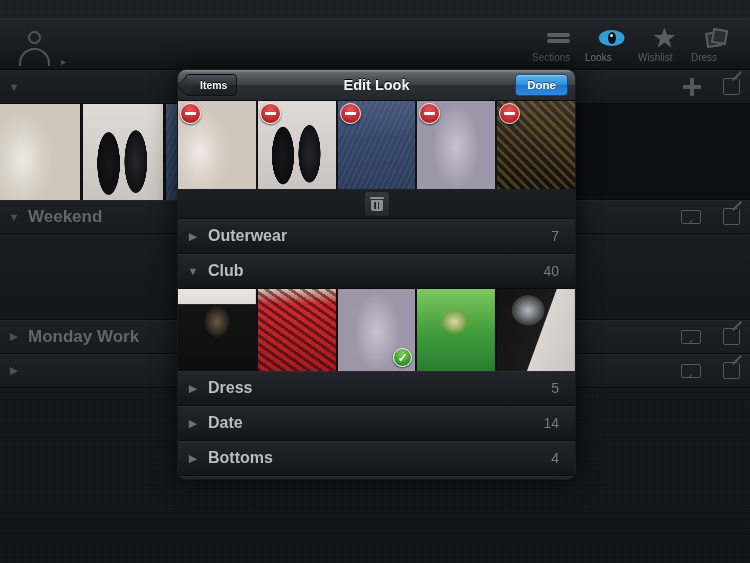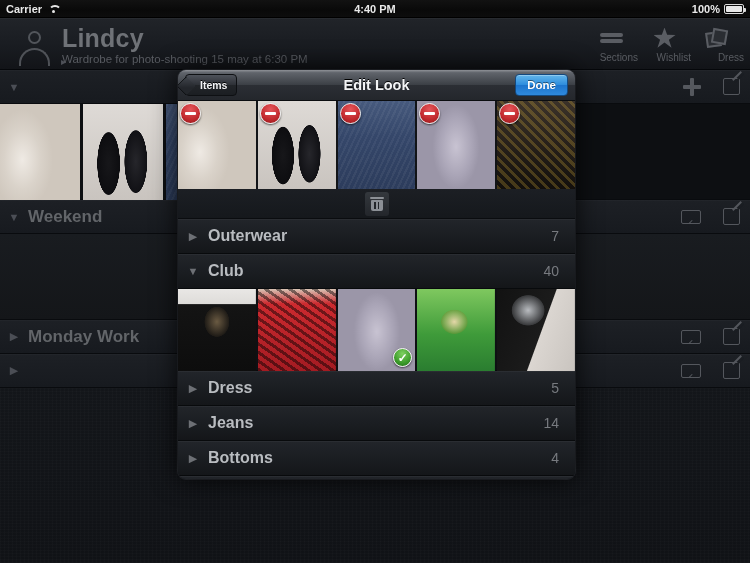--- a/index.html
+++ b/index.html
@@ -66,21 +66,21 @@
     position:absolute; left:5px; top:24px; width:31px; height:18px;
     border:2.5px solid #7e8288; border-bottom:none;
     border-radius:18px 18px 0 0;
   }
   .user-text{ margin-left:4px; padding-top:4px; }
   .user-name{ font-size:25px; color:#6f7277; font-weight:bold; letter-spacing:.2px; line-height:28px;}
   .user-sub{ font-size:11.5px; color:#585b61; margin-top:1px; }
   .chev-small{ color:#4e5158; font-size:10px; position:absolute; left:47px; top:36px;}
 
   .navset{ position:absolute; right:6px; top:3px; display:flex; }
-  .navitem{ width:53px; text-align:right; padding-top:5px; }
+  .navitem{ width:53px; text-align:left; padding-top:5px; }
   .navitem .nlabel{ font-size:10px; color:#595c62; margin-top:2px; display:block;}
   .navitem.active .nlabel{ color:#6d7176; }
   .nicon{ height:24px; display:flex; align-items:center; justify-content:center;}
   .ham span{ display:block; width:23px; height:4px; background:#5a5d63; border-radius:2px; margin:2px 0;}
   .eye{ width:26px; height:16px; position:relative; }
   .eye .outer{
     position:absolute; inset:0;
     background:#2f9fd6; border-radius:50% 50% 50% 50% / 50% 50% 50% 50%;
     clip-path: ellipse(50% 50% at 50% 50%);
     box-shadow: 0 0 3px rgba(47,159,214,.6);
@@ -232,57 +232,50 @@
       linear-gradient(180deg,#7fc85f 0%, #3f9b3a 55%, #2a7d30 100%); }
   .art-blkgrey{ background:
       radial-gradient(ellipse 34% 30% at 40% 26%, #b9bcc0 0%, rgba(90,92,96,.5) 60%, transparent 63%),
       linear-gradient(110deg,#121212 0%, #1b1b1b 55%, #dbd6d1 56%, #c9c4bf 100%); }
 </style>
 </head>
 <body>
 
 <div class="screen">
 
-  <div class="statusbar">
-    <div class="sb-left">
-      <span class="carrier">Carrier</span>
-      <span class="wifi"></span>
-    </div>
-    <div class="sb-center">4:40 PM</div>
-    <div class="sb-right">
-      <span class="batt-pct">100%</span>
-      <span class="batt">
-          <i></i>
-        </span>
-    </div>
-  </div>
 
   <div class="appbar">
     <div class="user-block">
       <div class="avatar-icon">
         <span class="head"></span>
           <span class="body"></span>
       </div>
       <span class="chev-small">▸</span>
-      <div class="user-text">
-        <div class="user-name">Lindcy</div>
-        <div class="user-sub">Wardrobe for photo-shooting 15 may at 6:30 PM</div>
-      </div>
     </div>
 
     <div class="navset">
       <div class="navitem">
         <div class="nicon">
             <div class="ham">
               <span></span>
               <span></span>
             </div>
           </div>
         <span class="nlabel">Sections</span>
       </div>
+      <div class="navitem active">
+        <div class="nicon">
+          <div class="eye">
+              <span class="outer"></span>
+              <span class="pupil"></span>
+              <span class="glint"></span>
+            </div>
+        </div>
+        <span class="nlabel">Looks</span>
+      </div>
       <div class="navitem">
         <div class="nicon">
             <div class="star"></div>
           </div>
         <span class="nlabel">Wishlist</span>
       </div>
       <div class="navitem">
         <div class="nicon">
             <div class="imgs">
               <b></b>
@@ -406,21 +399,21 @@
       </div>
 
       <div class="cat-row">
         <span class="arr">▶</span>
         <span class="cat-name">Dress</span>
         <span class="cat-count">5</span>
       </div>
 
       <div class="cat-row">
         <span class="arr">▶</span>
-        <span class="cat-name">Jeans</span>
+        <span class="cat-name">Date</span>
         <span class="cat-count">14</span>
       </div>
 
       <div class="cat-row">
         <span class="arr">▶</span>
         <span class="cat-name">Bottoms</span>
         <span class="cat-count">4</span>
       </div>
 
       <div class="cat-row">

